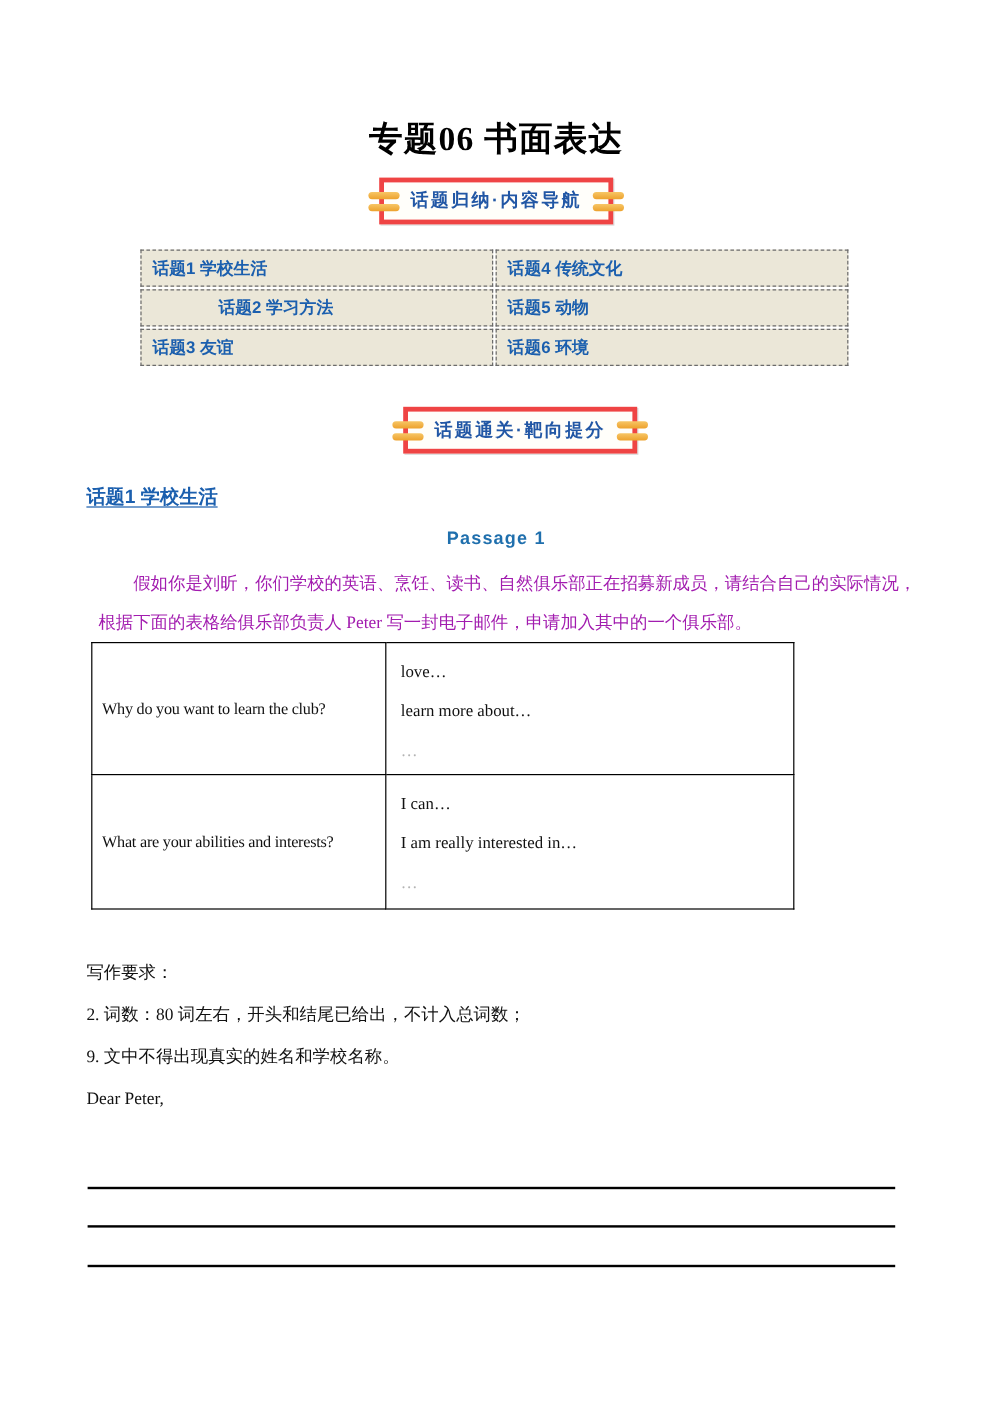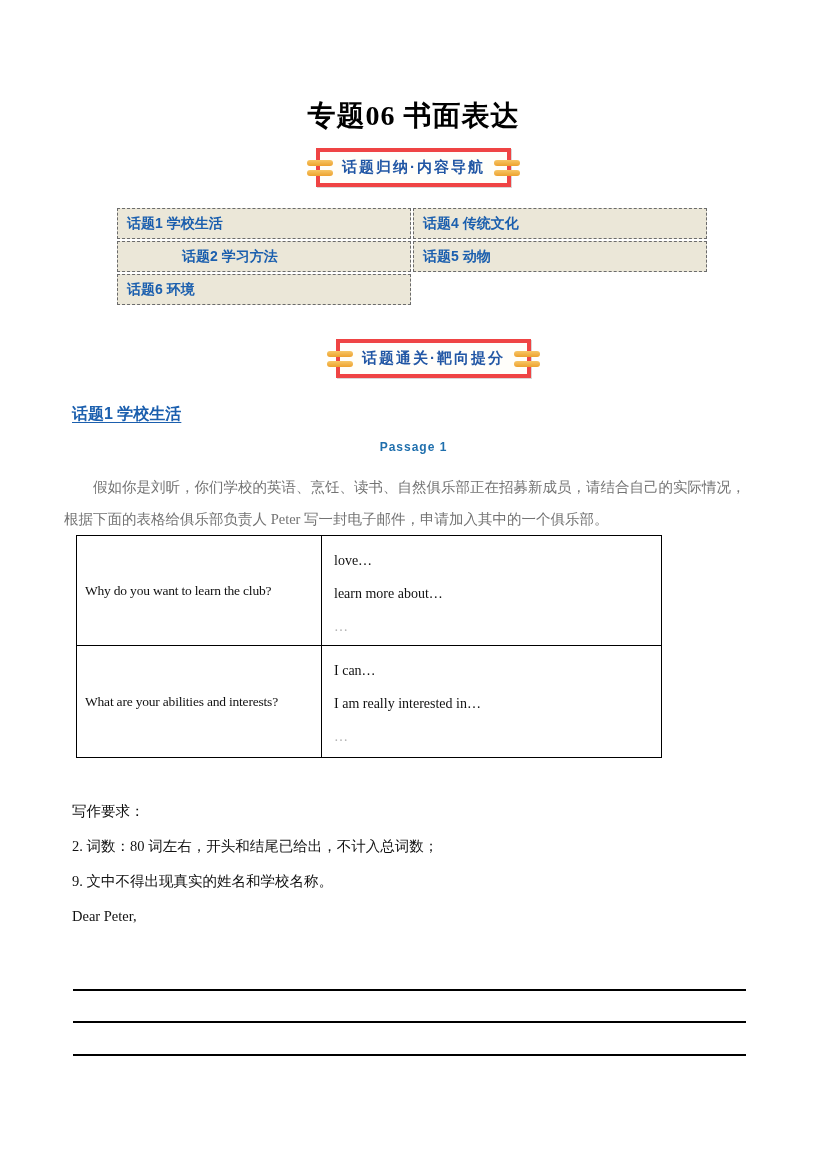--- a/index.html
+++ b/index.html
@@ -63,28 +63,28 @@
   
   .section-heading {
     position:absolute; left:72px; top:404px;
     color:#1b5fae; font-weight:bold; font-size:16px;
     text-decoration:underline; text-underline-offset:3px;
     font-family:"Liberation Sans","DejaVu Sans",sans-serif;
   }
   .passage-title {
     position:absolute; top:440px; left:0; width:100%;
     text-align:center;
-    color:#1f6fad; font-weight:bold; font-size:12px;
+    color:#1f6fad; font-weight:bold; font-size:15px;
     letter-spacing:1px;
     font-family:"Liberation Sans","DejaVu Sans",sans-serif;
   }
   .prompt {
-    position:absolute; left:64px; top:471px; width:688px;
+    position:absolute; left:82px; top:471px; width:688px;
     font-size:14.5px; line-height:32px; text-indent:2em;
-    color:#737373;
+    color:#a21caf;
   }
 
   
   .club-table {
     position:absolute; left:76px; top:535px;
     border-collapse:collapse;
     font-size:14px;
   }
   .club-table td { border:1.5px solid #000; }
   .club-table td.q {
@@ -132,20 +132,21 @@
           <span class="bar"></span>
       </span>
     </div>
   </div>
 
   <div class="topics">
     <div class="topic-cell">话题1 学校生活</div>
     <div class="topic-cell">话题4 传统文化</div>
     <div class="topic-cell indent">话题2 学习方法</div>
     <div class="topic-cell">话题5 动物</div>
+    <div class="topic-cell">话题3 友谊</div>
     <div class="topic-cell">话题6 环境</div>
   </div>
 
   <div class="banner-wrap second">
     <div class="banner">
       <span class="ornament left">
         <span class="bar"></span>
           <span class="bar"></span>
       </span>
       <span>话题通关·靶向提分</span>

